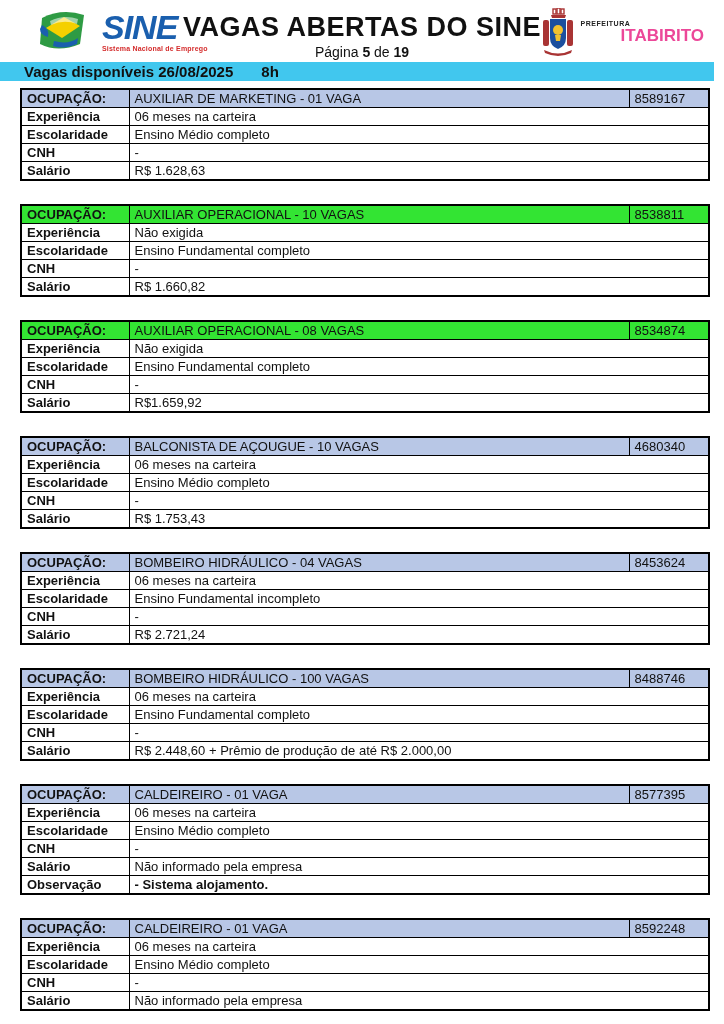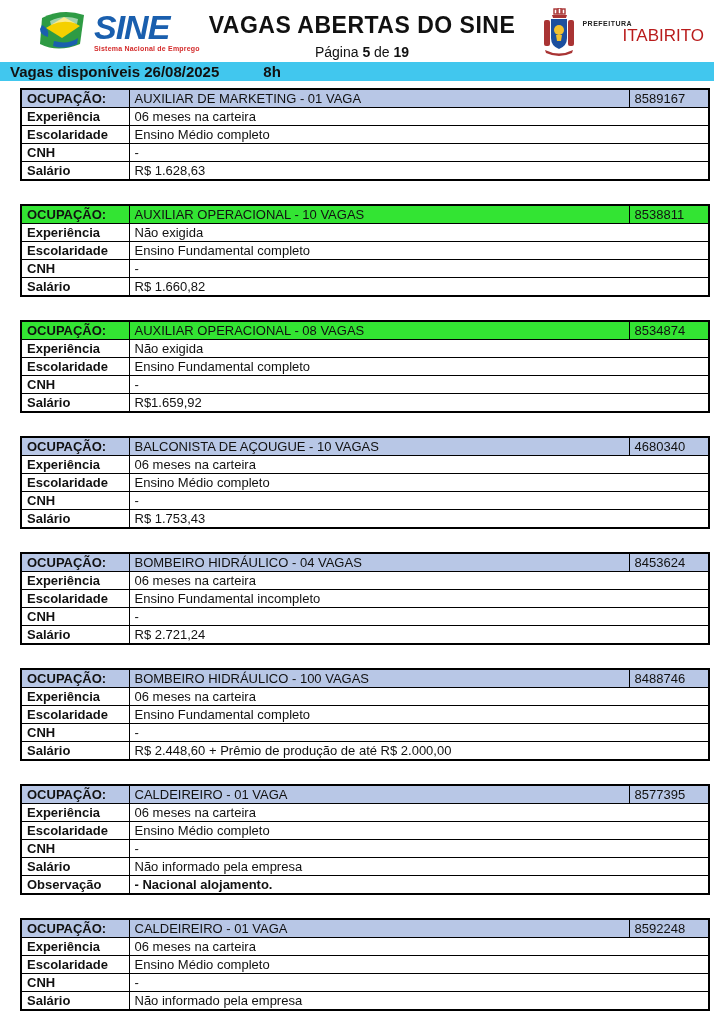--- a/index.html
+++ b/index.html
@@ -6,45 +6,45 @@
   html, body { background: #e8e8e8; }
   .page {
     position: relative;
     width: 724px; height: 1024px;
     background: #ffffff;
     font-family: "Liberation Sans", sans-serif;
     color: #111;
     overflow: hidden;
   }
   
-  .sine-logo { position: absolute; left: 34px; top: 8px; display: flex; align-items: flex-start; }
+  .sine-logo { position: absolute; left: 34px; top: 8px; display: flex; align-items: flex-start; gap: 8px; }
   .sine-mark { width: 58px; height: 46px; }
   .sine-textwrap { margin-left: 2px; margin-top: 2px; }
   .sine-name {
     font-size: 34px; font-weight: bold; font-style: italic;
     color: var(--sine-blue); letter-spacing: -1px; line-height: 34px;
   }
   .sine-sub { font-size: 7px; font-weight: bold; color: var(--sine-red); margin-top: 1px; letter-spacing: 0.2px; }
   .page-title {
     position: absolute; top: 12px; left: 0; width: 100%;
-    text-align: center; font-size: 23px; font-weight: bold; letter-spacing: 0.5px;
+    text-align: center; font-size: 27px; font-weight: bold; letter-spacing: 0.5px;
   }
   .page-number { position: absolute; top: 44px; left: 0; width: 100%; text-align: center; font-size: 14px; }
   .page-number .b { font-weight: bold; }
   .prefeitura { position: absolute; right: 20px; top: 8px; display: flex; align-items: center; }
   .crest { width: 36px; height: 48px; }
   .pref-text { margin-left: 5px; }
   .pref-small { font-size: 7px; font-weight: bold; color: #222; letter-spacing: 0.5px; }
-  .pref-name { font-size: 17px; font-weight: normal; color: #b91c1c; letter-spacing: 0px; line-height: 18px; padding-left: 40px; }
+  .pref-name { font-size: 17px; font-weight: bold; color: #ec4899; letter-spacing: 0px; line-height: 18px; padding-left: 40px; }
   
   .banner {
     position: absolute; top: 62px; left: 0; width: 714px; height: 19px;
     background: var(--banner-cyan);
     display: flex; align-items: center;
-    font-size: 15px; font-weight: bold; padding-left: 10px; gap: 16px;
+    font-size: 15px; font-weight: bold; padding-left: 24px;
   }
   .banner .time { margin-left: 28px; }
   
   .jobs { position: absolute; top: 88px; left: 20px; width: 690px; }
   table.job-table {
     border-collapse: collapse; table-layout: fixed;
     width: 690px; margin-bottom: 23px;
     border: 2px solid #000;
     font-size: 13px;
   }
@@ -293,21 +293,21 @@
     <tr>
       <td class="lbl">CNH</td>
       <td colspan="2">-</td>
     </tr>
     <tr>
       <td class="lbl">Salário</td>
       <td colspan="2">Não informado pela empresa</td>
     </tr>
     <tr class="obs-row">
       <td class="lbl">Observação</td>
-      <td colspan="2" class="obs-val">- Nacional alojamento.</td>
+      <td colspan="2" class="obs-val">- Sistema alojamento.</td>
     </tr>
   </tbody>
       </table>
 
   <table class="job-table">
     <tbody>
           <tr class="head blue">
       <td class="lbl">OCUPAÇÃO:</td>
       <td>CALDEIREIRO - 01 VAGA</td>
       <td class="idc">8592248</td>

